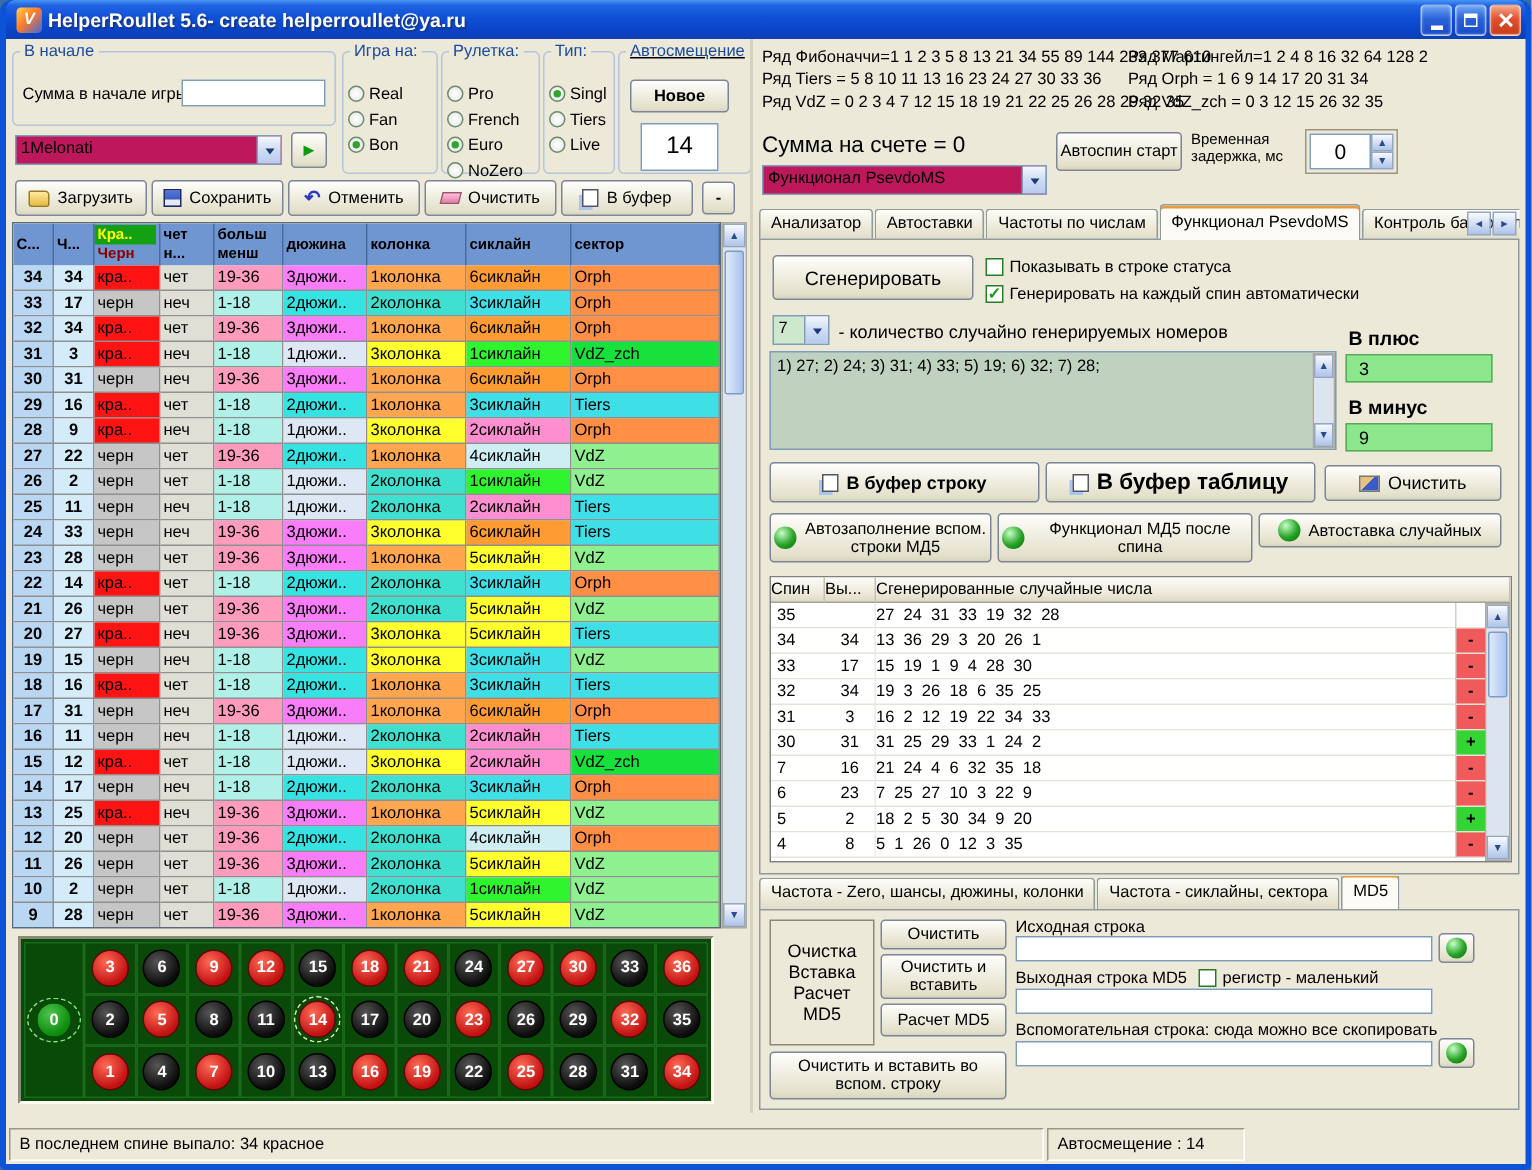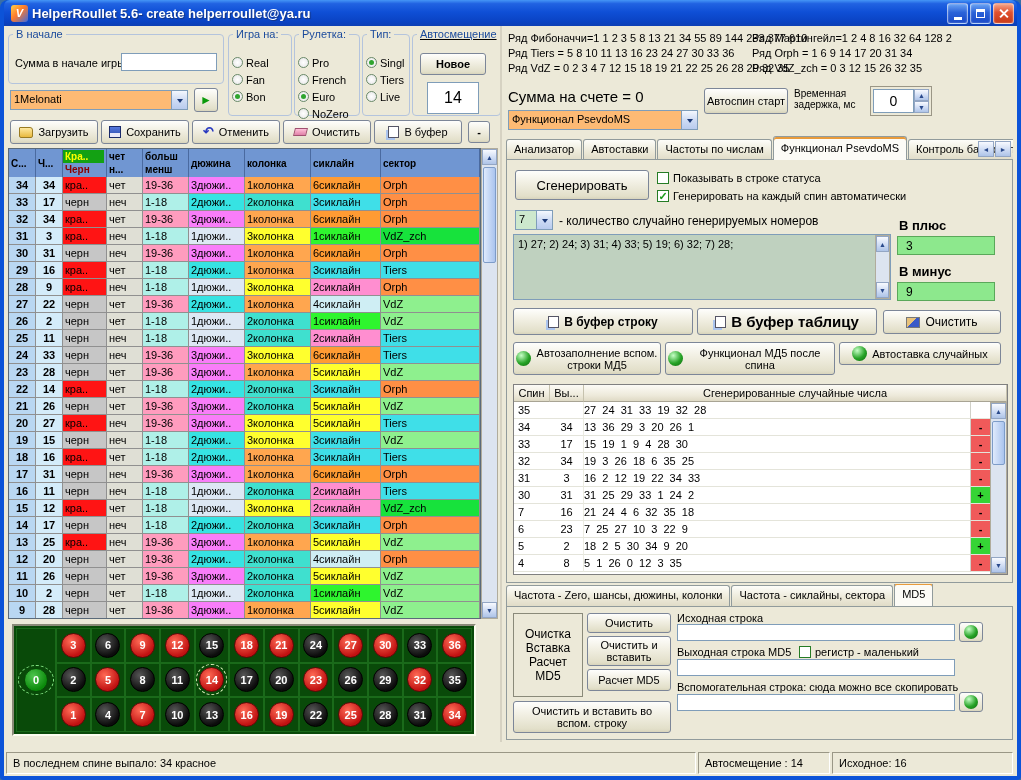--- a/index.html
+++ b/index.html
@@ -20,21 +20,21 @@
 .x-glyph::before,.x-glyph::after{content:'';position:absolute;left:5px;top:0;width:2px;height:11px;background:#fff;}
 .x-glyph::before{transform:rotate(45deg);}  .x-glyph::after{transform:rotate(-45deg);}
 #client{position:relative;width:1013px;height:750px;background:#ece9d8;overflow:hidden;}
 .grp{border:1px solid #b4c4dd;border-radius:4px;}
 .grp legend{font-size:11px;color:#1a4a9c;padding:0 3px;margin-left:4px;}
 .lbl{font-size:11px;color:#000;white-space:nowrap;}
 .btn{display:flex;align-items:center;justify-content:center;font-size:11px;color:#000;border:1px solid #7c8698;border-radius:3px;
   background:linear-gradient(180deg,#fefefc,#f2f0e4 40%,#e2dfc9 90%,#d8d4bc);white-space:nowrap;}
 .btn.wrap{white-space:normal;text-align:center;line-height:12px;padding:0 2px;}
 .txt{border:1px solid #7f9db9;background:#fff;font:11px "Liberation Sans",sans-serif;padding:0 3px;}
-.combo{display:flex;border:1px solid #7f9db9;background:#fdba74;}
+.combo{display:flex;border:1px solid #7f9db9;background:#be185d;}
 .combo .ctext{flex:1;font-size:11px;padding:2px 3px;white-space:nowrap;overflow:hidden;}
 .combo .cbtn{width:16px;background:linear-gradient(#f4f8fe,#cfdcf4 50%,#b8cbee);border-left:1px solid #7f9db9;display:flex;align-items:center;justify-content:center;}
 .tri{width:0;height:0;border:3px solid transparent;border-top:4px solid #1c3a78;margin-top:4px;}
 .valbox{background:#fff;border:1px solid #7f9db9;display:flex;align-items:center;justify-content:center;font-size:16px;}
 .radios{position:absolute;left:3px;top:14px;right:1px;}
 .ritem{display:flex;align-items:center;height:17px;gap:3px;}
 .rdot{width:11px;height:11px;border:1px solid #6a8a6a;border-radius:50%;background:radial-gradient(#fff,#e4e4e4);flex:none;}
 .rdot.on::after{content:'';display:block;width:5px;height:5px;margin:2px;border-radius:50%;background:#2fa52f;}
 .rlab{font-size:11px;}
 .cb{display:flex;gap:4px;align-items:center;height:16px;}
@@ -76,21 +76,21 @@
 .tab{display:inline-block;height:21px;line-height:19px;padding:0 7px;font-size:11px;flex:none;
   background:linear-gradient(#fdfdf9,#ece9d8 60%,#e0dcc8);border:1px solid #919b9c;border-bottom:none;border-radius:3px 3px 0 0;margin-right:1px;}
 .tab.active{background:#fcfbf6;height:24px;line-height:22px;box-shadow:inset 0 2px 0 #e89b3c;position:relative;z-index:3;}
 .panel{border:1px solid #919b9c;background:#ece9d8;}
 .greenbox{background:#8de88d;border:1px solid #5aa85a;display:flex;align-items:center;padding-left:8px;font-size:12px;}
 .blabel{font-size:13px;font-weight:bold;white-space:nowrap;}
 #numbers-area{background:#bfd1bf;border:1px solid #7f9db9;}
 .area-text{position:absolute;left:4px;top:2px;right:18px;font-size:11px;white-space:pre-wrap;line-height:14px;}
 #gen-table{border:1px solid #808080;background:#fff;}
 #gen-header{display:grid;grid-template-columns:36px 34px 1fr;height:17px;background:linear-gradient(#fcfbf6,#eeeadb 60%,#dcd7c2);}
-.ghcell{border-right:1px solid #c6c2ae;border-bottom:1px solid #a8a494;font-size:11px;text-align:center;line-height:16px;white-space:nowrap;overflow:hidden;}
+.ghcell{border-right:1px solid #c6c2ae;border-bottom:1px solid #a8a494;font-size:11px;text-align:left;line-height:16px;white-space:nowrap;overflow:hidden;}
 #gen-body{position:absolute;left:0;top:17px;right:17px;bottom:0;overflow:hidden;}
 .grow{display:grid;grid-template-columns:36px 34px 1fr 20px;height:17px;}
 .gcell{font-size:11px;line-height:16px;border-bottom:1px solid #e4e4da;overflow:hidden;background:#fff;}
 .gspin{padding-left:4px;border-right:1px solid #ececе2;}
 .gout{text-align:center;border-right:1px solid #ecece2;}
 .gnums{text-align:left;white-space:pre;}
 .gres{text-align:center;border-left:1px solid #d0d0c8;font-weight:bold;}
 .gres.plus{background:#35d435;}
 .gres.minus{background:#f05a5a;}
 .status{position:absolute;height:22px;border:1px solid;border-color:#9a9786 #fff #fff #9a9786;font-size:11px;line-height:20px;padding-left:6px;background:#ece9d8;white-space:nowrap;overflow:hidden;}
@@ -878,15 +878,14 @@
       <input class="txt" style="position: absolute; left: 170px; top: 52px; width: 278px; height: 17px;">
       <span class="lbl" style="position:absolute;left:170px;top:74px;">Вспомогательная строка: сюда можно все скопировать</span>
       <input class="txt" style="position: absolute; left: 170px; top: 87px; width: 278px; height: 17px;">
       <div class="btn" style="position:absolute;left:452px;top:85px;width:24px;height:20px;">
         <span class="ic-ball" style="width:14px;height:14px;"></span>
       </div>
     </div>
 
     <div class="status" style="left:2px;top:726px;width:690px;">В последнем спине выпало: 34 красное</div>
     <div class="status" style="left:694px;top:726px;width:132px;">Автосмещение : 14</div>
-    <div class="status" style="left:828px;top:726px;width:181px;">Исходное: 16</div>
   </div>
 </div>
 
 </body></html>

